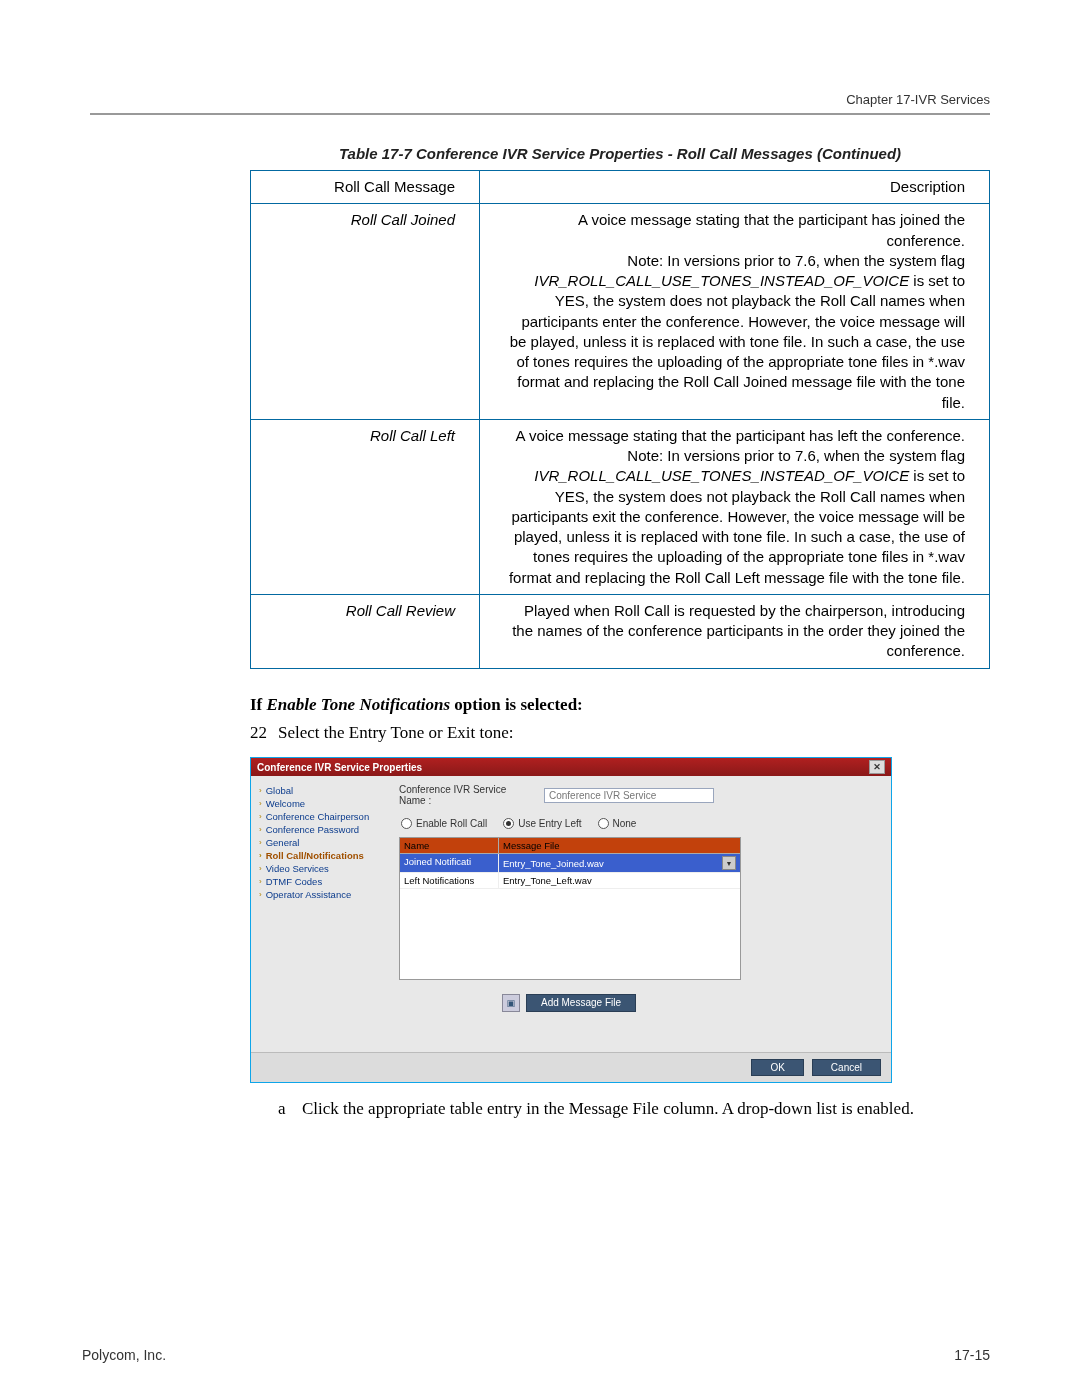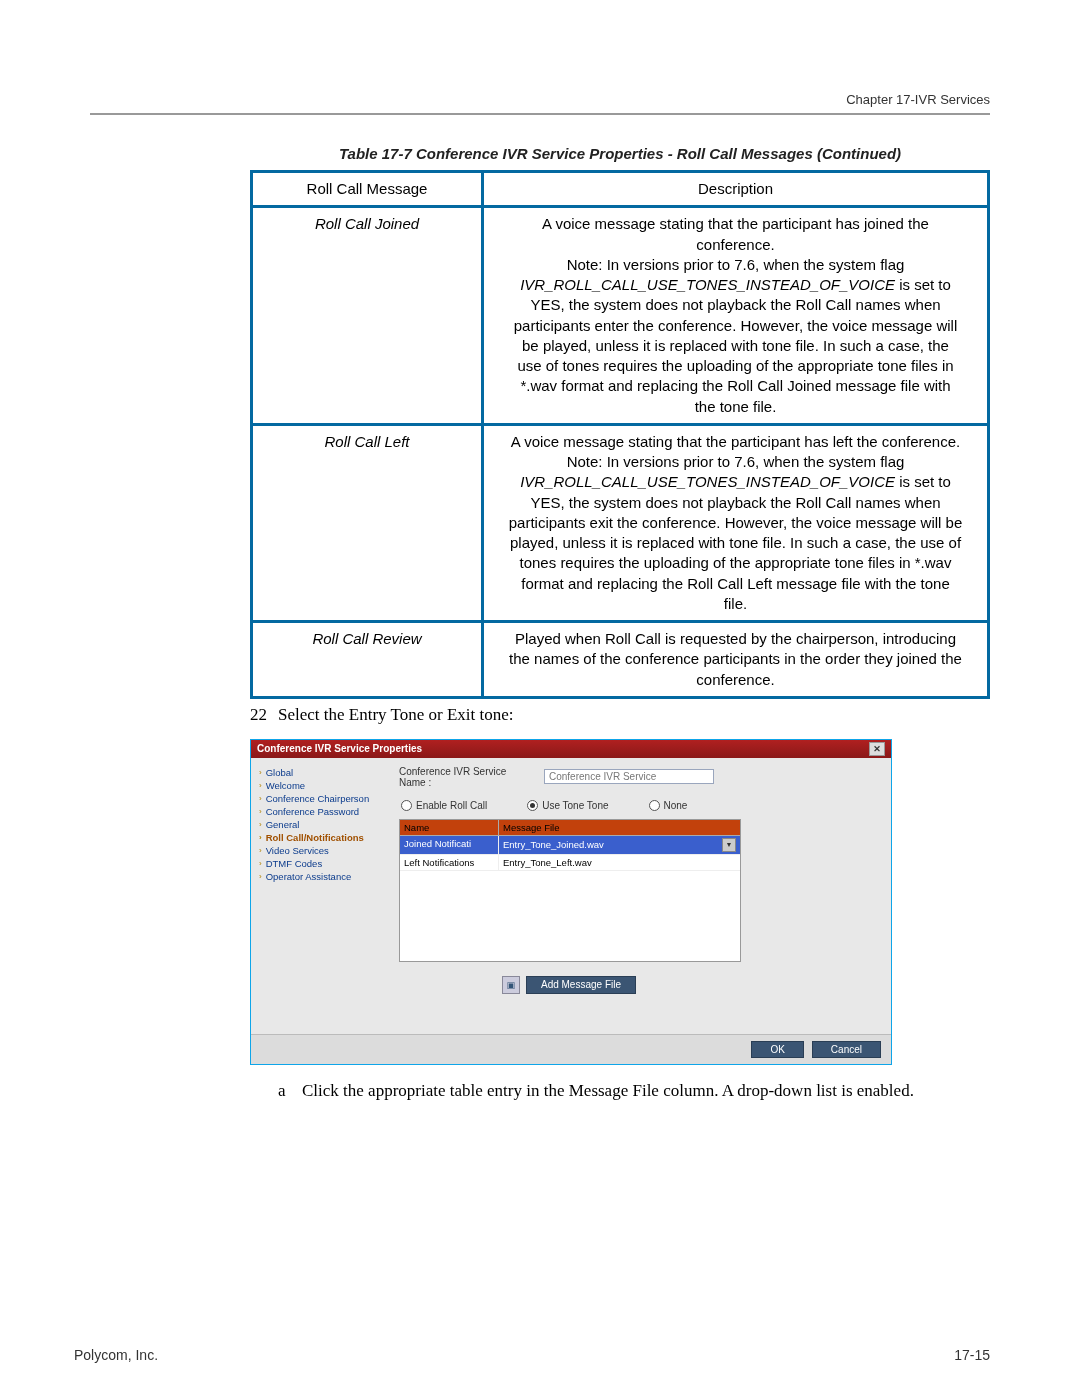--- a/index.html
+++ b/index.html
@@ -37,23 +37,23 @@
     color: #222;
     margin-bottom: 8px;
     text-align: center;
   }
   table.roll-call {
     border-collapse: collapse;
     width: 100%;
     font-size: 15px;
   }
   table.roll-call th, table.roll-call td {
-    border: 3px solid #0369a1;
+    border: 1px solid #0369a1;
     padding: 6px 24px;
-    text-align: center;
+    text-align: right;
     vertical-align: top;
     line-height: 1.35;
   }
   table.roll-call th {
     font-weight: normal;
     background: #fff;
   }
   .col1 { width: 180px; }
   .row-name { font-style: italic; }
   .para {
@@ -154,21 +154,21 @@
   .field-input {
     border: 1px solid #9aa6bd;
     background: #fff;
     padding: 1px 4px;
     font-size: 10px;
     width: 160px;
     color:#777;
   }
   .radio-row {
     display: flex;
-    gap: 40px;
+    gap: 16px;
     margin-bottom: 8px;
     padding-left: 2px;
   }
   .radio-item { display: flex; align-items: center; gap: 4px; font-size: 10px; color:#333;}
   .radio-dot {
     width: 9px; height: 9px; border: 1px solid #555; border-radius: 50%; display: inline-flex; align-items:center; justify-content:center; background:#fff;
   }
   .radio-dot.checked::after { content:""; width:5px; height:5px; background:#333; border-radius:50%; }
   .msg-table {
     border: 1px solid #999;
@@ -207,21 +207,21 @@
     color: #fff;
     border: 1px solid #2a3e55;
     padding: 2px 18px;
     font-size: 10px;
     cursor:pointer;
   }
 
   .footer {
     position: absolute;
     bottom: 34px;
-    left: 74px;
+    left: 82px;
     right: 90px;
     display: flex;
     justify-content: space-between;
     font-size: 14px;
     color: #333;
   }
 </style>
 </head>
 <body>
 
@@ -252,20 +252,23 @@
             <td><span style="white-space: pre-line;">A voice message stating that the participant has left the conference.
 Note:  In versions prior to 7.6, when the system flag </span><span style="font-style: italic;">IVR_ROLL_CALL_USE_TONES_INSTEAD_OF_VOICE</span><span> is set to YES, the system does not playback the Roll Call names when participants exit the conference. However, the voice message will be played, unless it is replaced with tone file. In such a case, the use of tones requires the uploading of the appropriate tone files in *.wav format and replacing the Roll Call Left message file with the tone file.</span></td>
           </tr>
           <tr>
             <td class="col1 row-name">Roll Call Review</td>
             <td>Played when Roll Call is requested by the chairperson, introducing the names of the conference participants in the order they joined the conference.</td>
           </tr>
         </tbody>
     </table>
 
+    <div class="para">
+      <span class="bold">If </span><span class="bold ital">Enable Tone Notifications</span><span class="bold"> option is selected:</span>
+    </div>
 
     <div class="step-line">
       <span class="step-num">22</span><span>Select the Entry Tone or Exit tone:</span>
     </div>
 
     <div class="dialog-wrap">
       <div class="dialog-titlebar">
         <span>Conference IVR Service Properties</span>
         <span class="close-x">✕</span>
       </div>
@@ -313,21 +316,21 @@
             <span class="field-label">Conference IVR Service Name :</span>
             <span class="field-input">Conference IVR Service</span>
           </div>
           <div class="radio-row">
             <span class="radio-item">
                 <span class="radio-dot"></span>
                 <span>Enable Roll Call</span>
               </span>
             <span class="radio-item">
                 <span class="radio-dot checked"></span>
-                <span>Use Tone Tone</span>
+                <span>Use Entry Left</span>
               </span>
             <span class="radio-item">
                 <span class="radio-dot"></span>
                 <span>None</span>
               </span>
           </div>
           <div class="msg-table">
             <div class="msg-head">
               <div class="c1">Name</div>
               <div class="c2">Message File</div>

